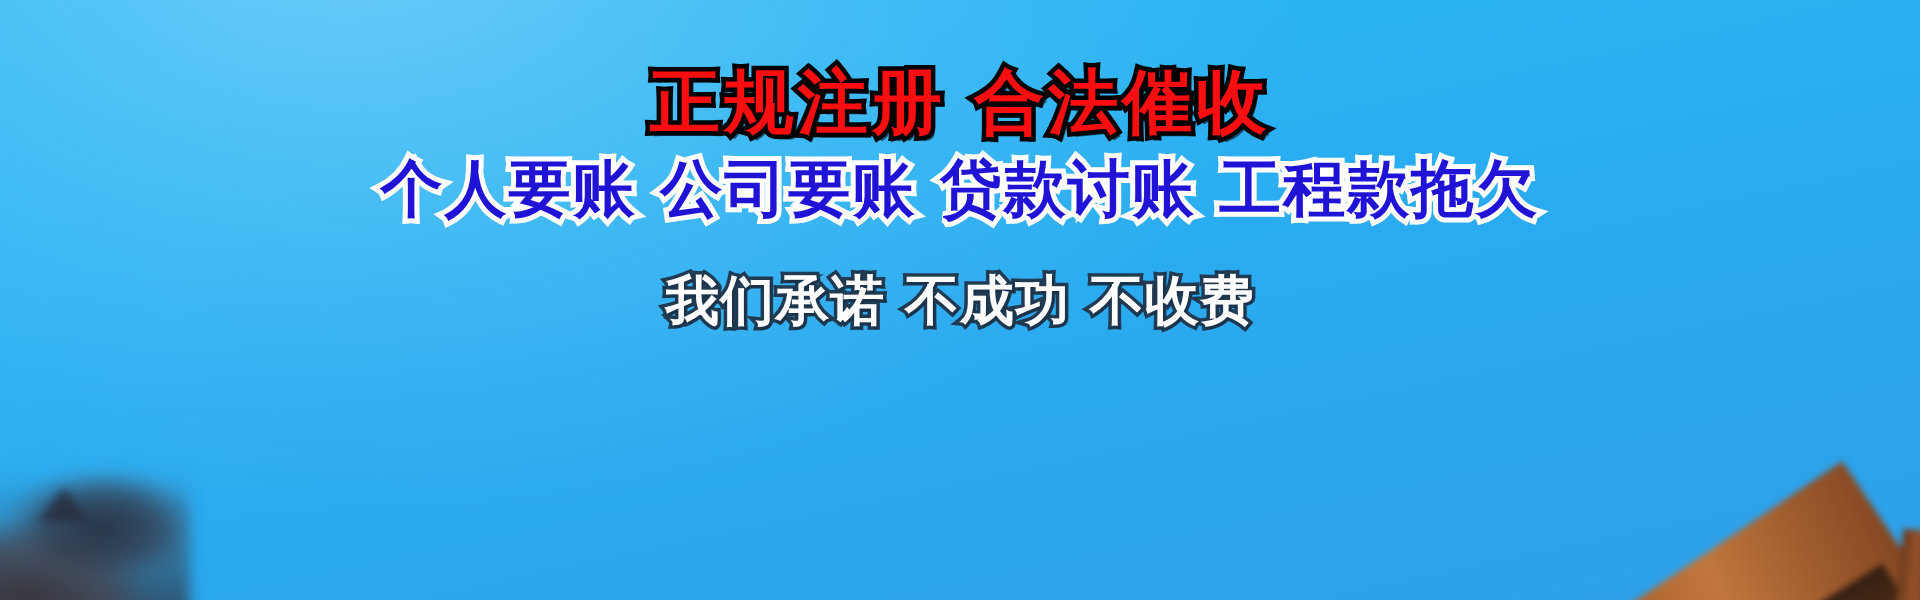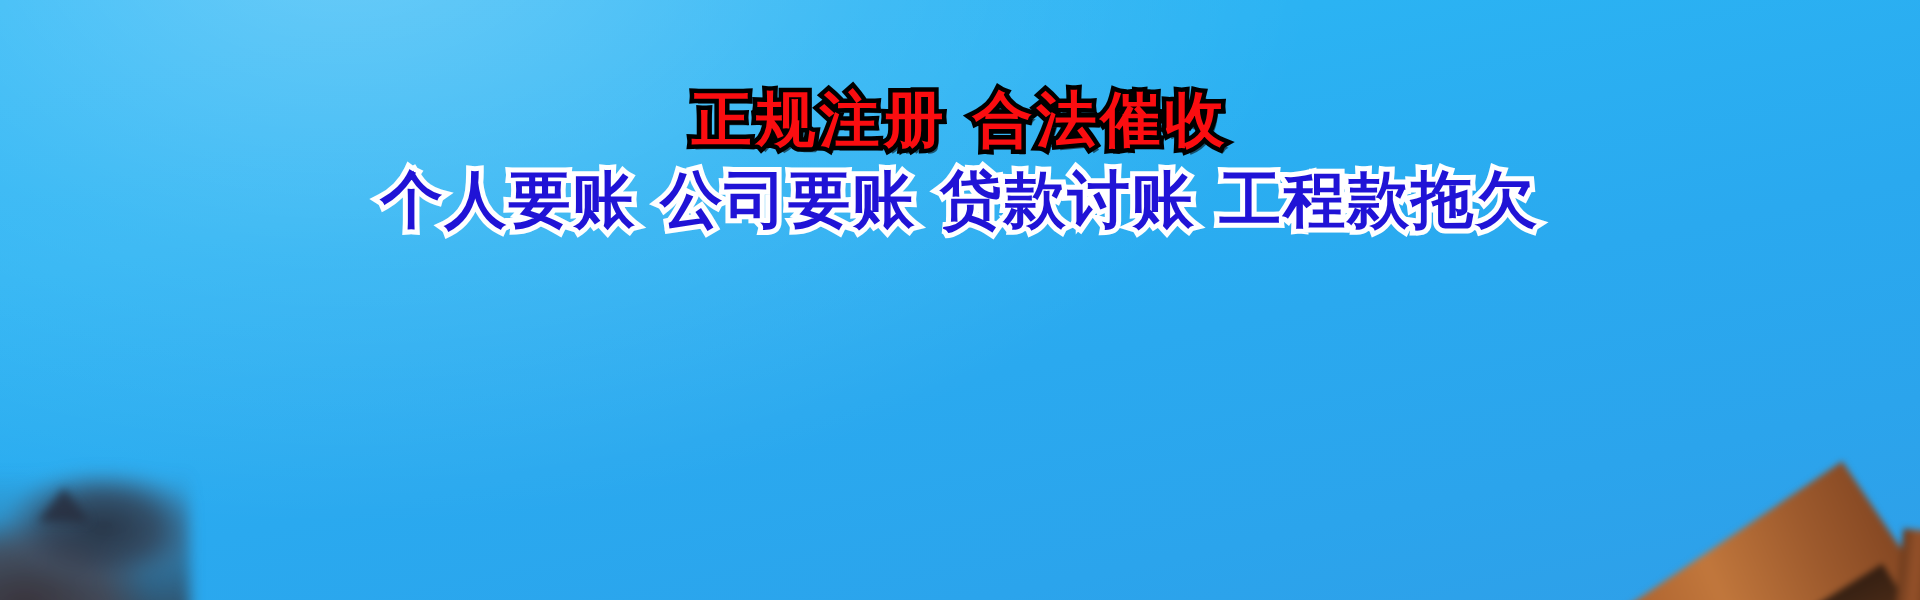--- a/index.html
+++ b/index.html
@@ -97,22 +97,22 @@
   .text-stack {
     position: absolute;
     inset: 0;
     display: flex;
     flex-direction: column;
     align-items: center;
     justify-content: flex-start;
   }
 
   .headline {
-    margin-top: 88px;
-    font-size: 60px;
+    margin-top: 66px;
+    font-size: 70px;
     line-height: 1.05;
     font-weight: 700;
     letter-spacing: 4px;
     color: #fb0d10;
     -webkit-text-stroke: 9px #000000;
     paint-order: stroke fill;
     white-space: pre;
     text-shadow: 4px 5px 0 rgba(0,0,0,0.55);
   }
 
@@ -156,15 +156,16 @@
       <div class="eave-post"></div>
 
     </div>
   </div>
 
   <div class="text-stack">
     <div class="headline">正规注册 合法催收</div>
 
     <div class="subline">个人要账 公司要账 贷款讨账 工程款拖欠</div>
 
+    <div class="promise">我们承诺 不成功 不收费</div>
   </div>
 
 </div>
 
 </body></html>

